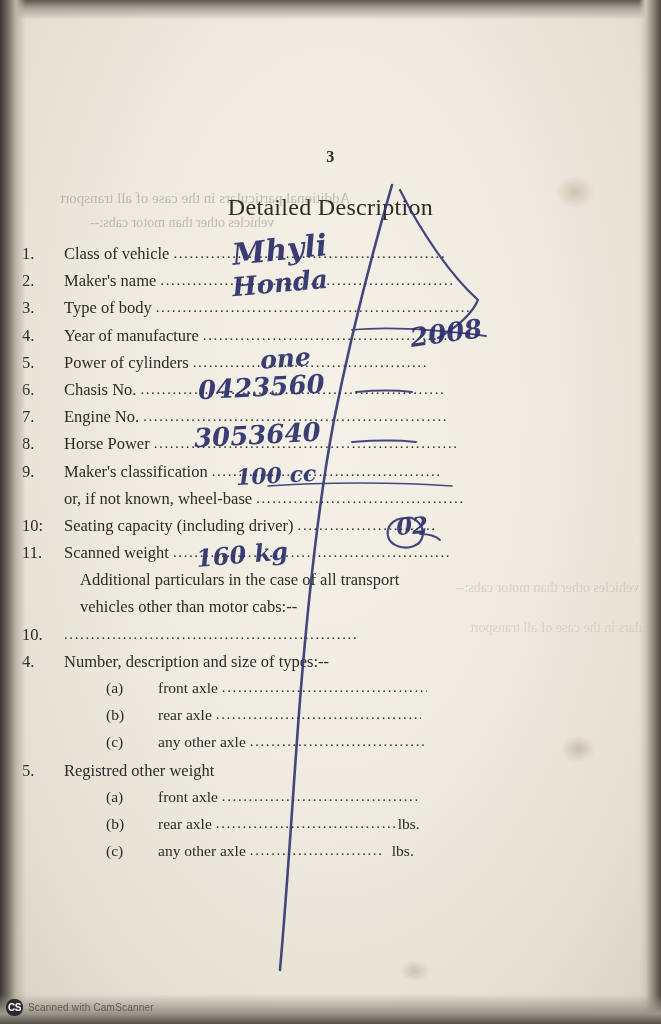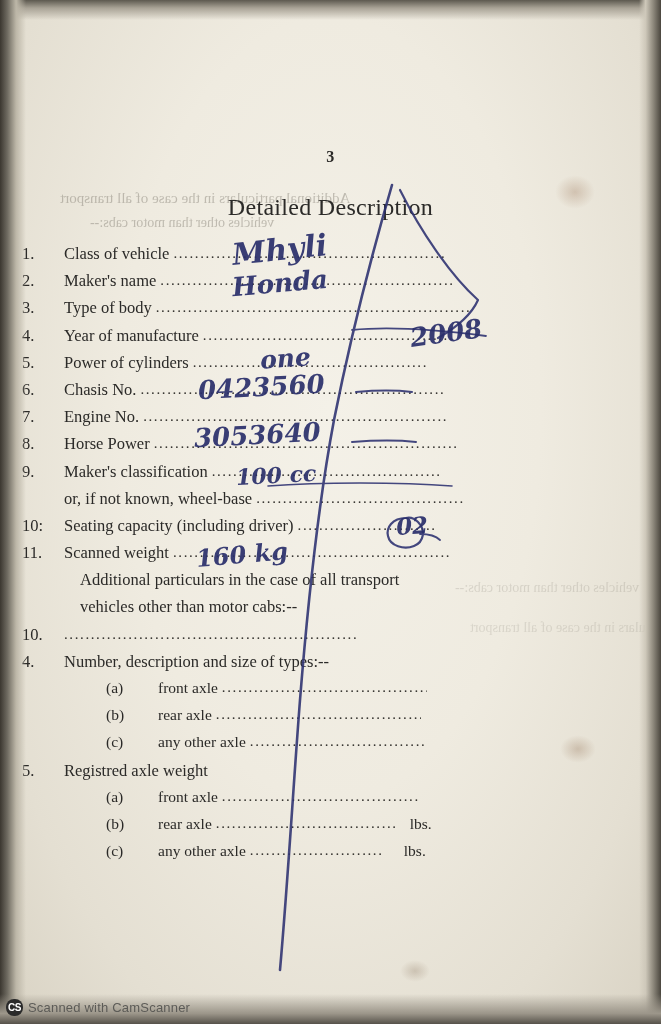--- a/index.html
+++ b/index.html
@@ -115,21 +115,20 @@
     overflow: hidden;
     letter-spacing: 1.6px;
     color: #35332f;
     font-size: 15px;
     position: relative;
     top: -1px;
   }
   .tail {
     flex: 0 0 auto;
     padding-left: 2px;
-    margin-left: 12px;
   }
   .sub-letter {
     flex: 0 0 52px;
     width: 52px;
   }
   .row.small { font-size: 15.5px; }
   .para-row {
     height: 27.2px;
     font-size: 16.5px;
     padding-left: 60px;
@@ -169,21 +168,21 @@
     font-size: 10px;
     font-weight: bold;
     display: flex;
     align-items: center;
     justify-content: center;
     border-radius: 8px;
     letter-spacing: -0.5px;
   }
   .cs-text {
     font-family: "Liberation Sans", sans-serif;
-    font-size: 13px;
+    font-size: 10px;
     color: #5c5b57;
     letter-spacing: 0.2px;
   }
 </style>
 </head>
 <body>
 
 <div class="page">
   <div class="paper"></div>
 
@@ -303,21 +302,21 @@
 
       <div class="row small">
         <span class="num"></span>
         <span class="sub-letter" style="margin-left:42px;">(c)</span>
         <span class="label">any other axle</span>
         <span class="dots" style="max-width:185px;">.................................</span>
       </div>
 
       <div class="row">
         <span class="num">5.</span>
-        <span class="label">Registred axle weight</span>
+        <span class="label">Registred other weight</span>
       </div>
 
       <div class="row small">
         <span class="num"></span>
         <span class="sub-letter" style="margin-left:42px;">(a)</span>
         <span class="label">front axle</span>
         <span class="dots" style="max-width:200px;">.....................................</span>
       </div>
 
       <div class="row small">

